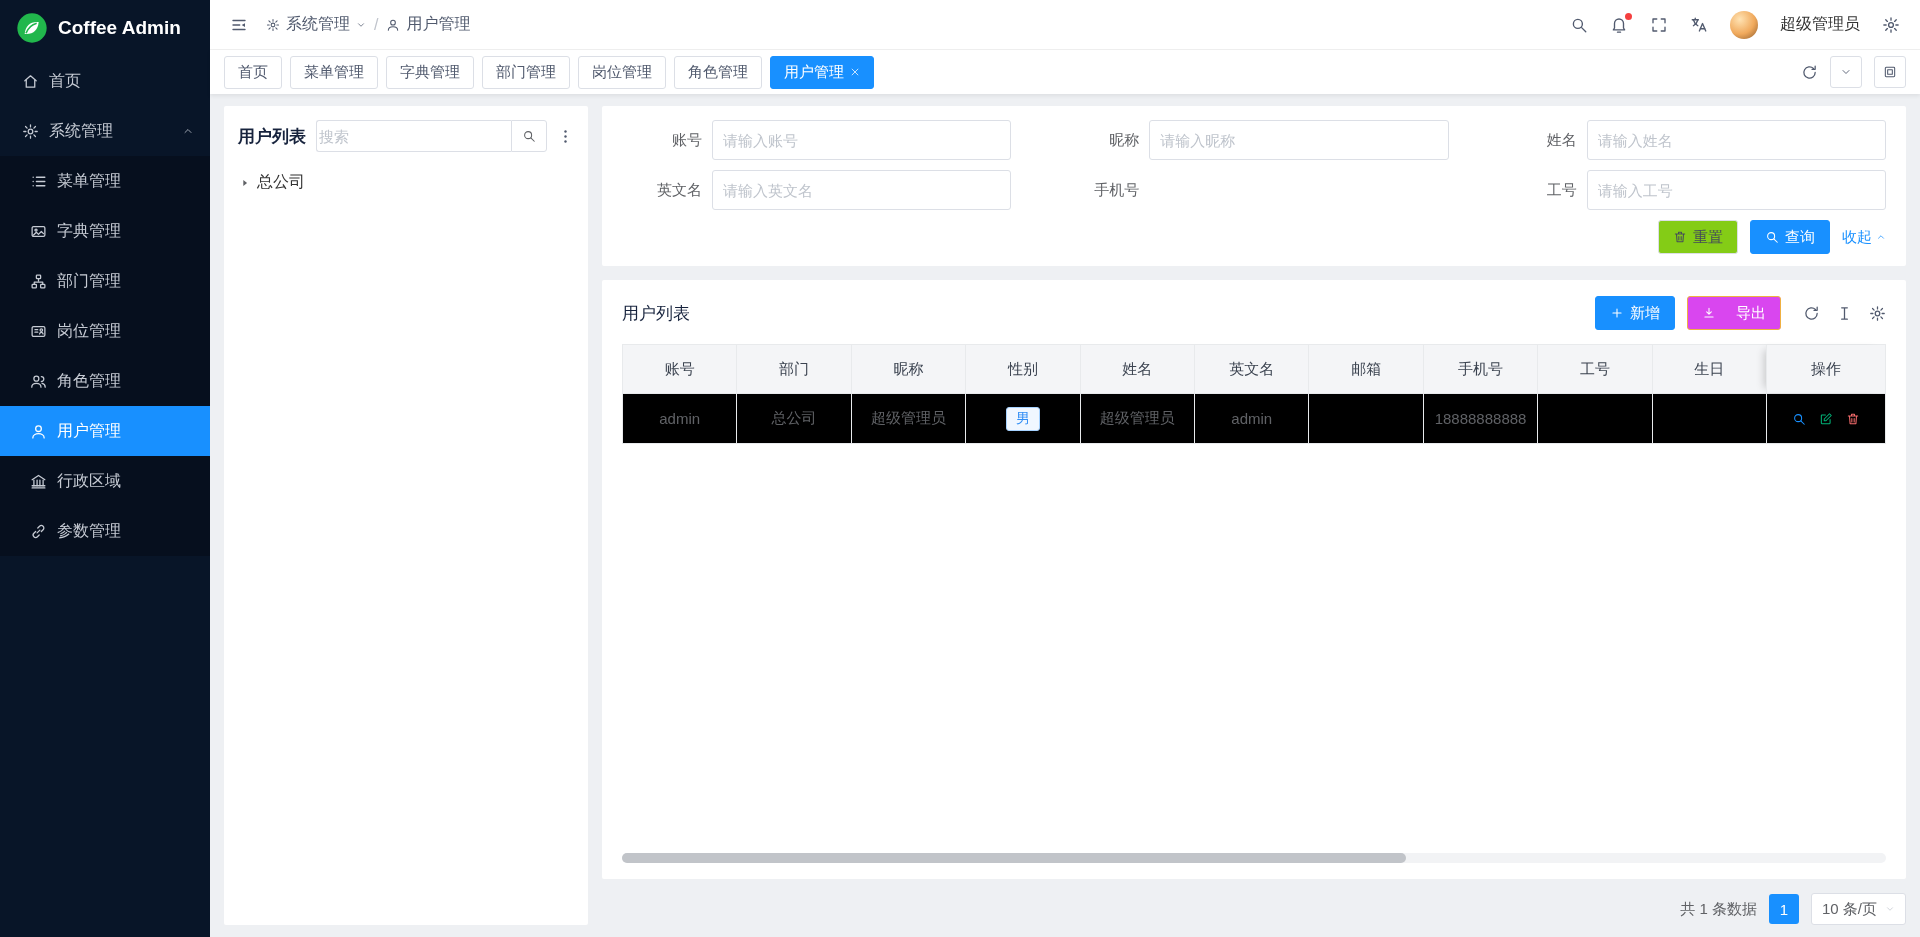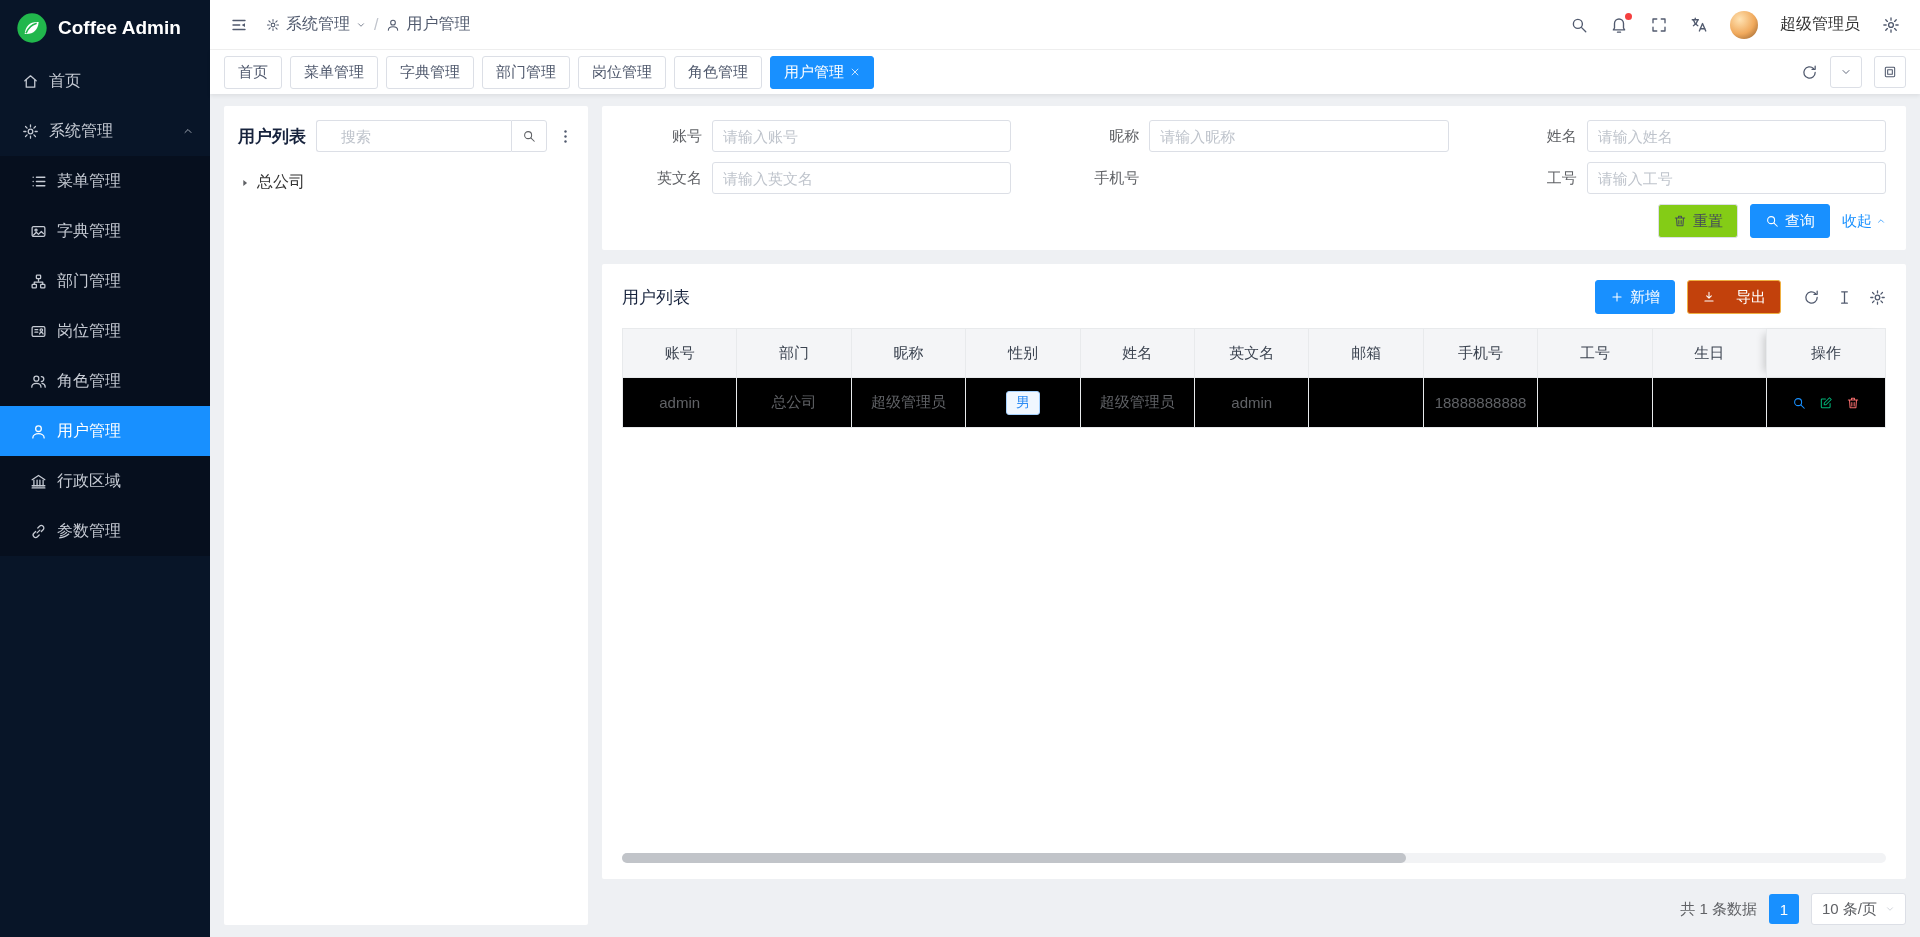--- a/index.html
+++ b/index.html
@@ -58,43 +58,43 @@
   
   .content{flex:1;display:flex;gap:14px;padding:12px 14px;min-height:0;background:#eef0f3;}
 
   
   .dept-card{width:336px;flex-shrink:0;background:#fff;border-radius:2px;padding:14px;display:flex;
              flex-direction:column;gap:12px;}
   .dept-head{display:flex;align-items:center;gap:10px;}
   .dept-title{font-size:17px;font-weight:600;color:#17233d;white-space:nowrap;}
   .search-group{flex:1;display:flex;min-width:0;}
   .search-group input{flex:1;min-width:0;height:32px;border:1px solid #dcdfe6;border-right:none;
-                      border-radius:3px 0 0 3px;padding:0 24px;font-size:15px;outline:none;box-sizing:border-box;}
+                      border-radius:3px 0 0 3px;padding:0 2px;font-size:15px;outline:none;box-sizing:border-box;}
   .search-btn{width:36px;height:32px;border:1px solid #dcdfe6;border-radius:0 3px 3px 0;background:#fff;
               display:flex;align-items:center;justify-content:center;color:#606266;cursor:pointer;box-sizing:border-box;}
   .dots-btn{color:#515a6e;cursor:pointer;display:inline-flex;}
   .tree-item{display:flex;align-items:center;gap:7px;padding:8px 2px;font-size:16px;color:#333;cursor:pointer;}
   .tree-caret{color:#606266;display:inline-flex;}
 
   
   .right-col{flex:1;display:flex;flex-direction:column;gap:14px;min-width:0;}
 
   
   .filter-card{background:#fff;border-radius:2px;padding:14px 20px 12px;flex-shrink:0;}
   .filter-grid{display:grid;grid-template-columns:repeat(3,1fr);gap:10px 48px;}
   .field{display:flex;align-items:center;}
   .field label{width:80px;flex-shrink:0;text-align:right;margin-right:10px;color:#606266;font-size:15px;}
-  .field input{flex:1;min-width:0;height:32px;border:1px solid #dcdfe6;border-radius:3px;padding:0 10px;
+  .field input{flex:1;min-width:0;height:40px;border:1px solid #dcdfe6;border-radius:3px;padding:0 10px;
                font-size:15px;color:#333;outline:none;box-sizing:border-box;}
   input::placeholder{color:#bfc4cc;}
   .filter-actions{display:flex;justify-content:flex-end;align-items:center;gap:12px;margin-top:10px;}
   .btn{height:34px;padding:0 14px;border-radius:3px;border:1px solid #dcdfe6;background:#84cc16;font-size:15px;
        display:inline-flex;align-items:center;gap:6px;cursor:pointer;color:#454c59;font-family:inherit;}
   .btn-primary{background:#1890ff;border-color:#1890ff;color:#fff;}
-  .btn-warn{background:#c2410c;border-color:#efb041;color:#fff;gap:20px;}
+  .btn-warn{background:#d946ef;border-color:#efb041;color:#fff;gap:20px;}
   .link{color:#1890ff;display:inline-flex;align-items:center;gap:4px;font-size:15px;cursor:pointer;}
 
   
   .list-card{flex:1;background:#fff;border-radius:2px;padding:16px 20px;display:flex;flex-direction:column;min-height:0;}
   .card-head{display:flex;align-items:center;margin-bottom:14px;}
   .card-title{font-size:17px;font-weight:500;color:#17233d;}
   .head-actions{margin-left:auto;display:flex;align-items:center;gap:12px;}
   .icon-group{display:flex;align-items:center;gap:16px;margin-left:10px;color:#515a6e;}
   .icon-btn{cursor:pointer;display:inline-flex;}
 

